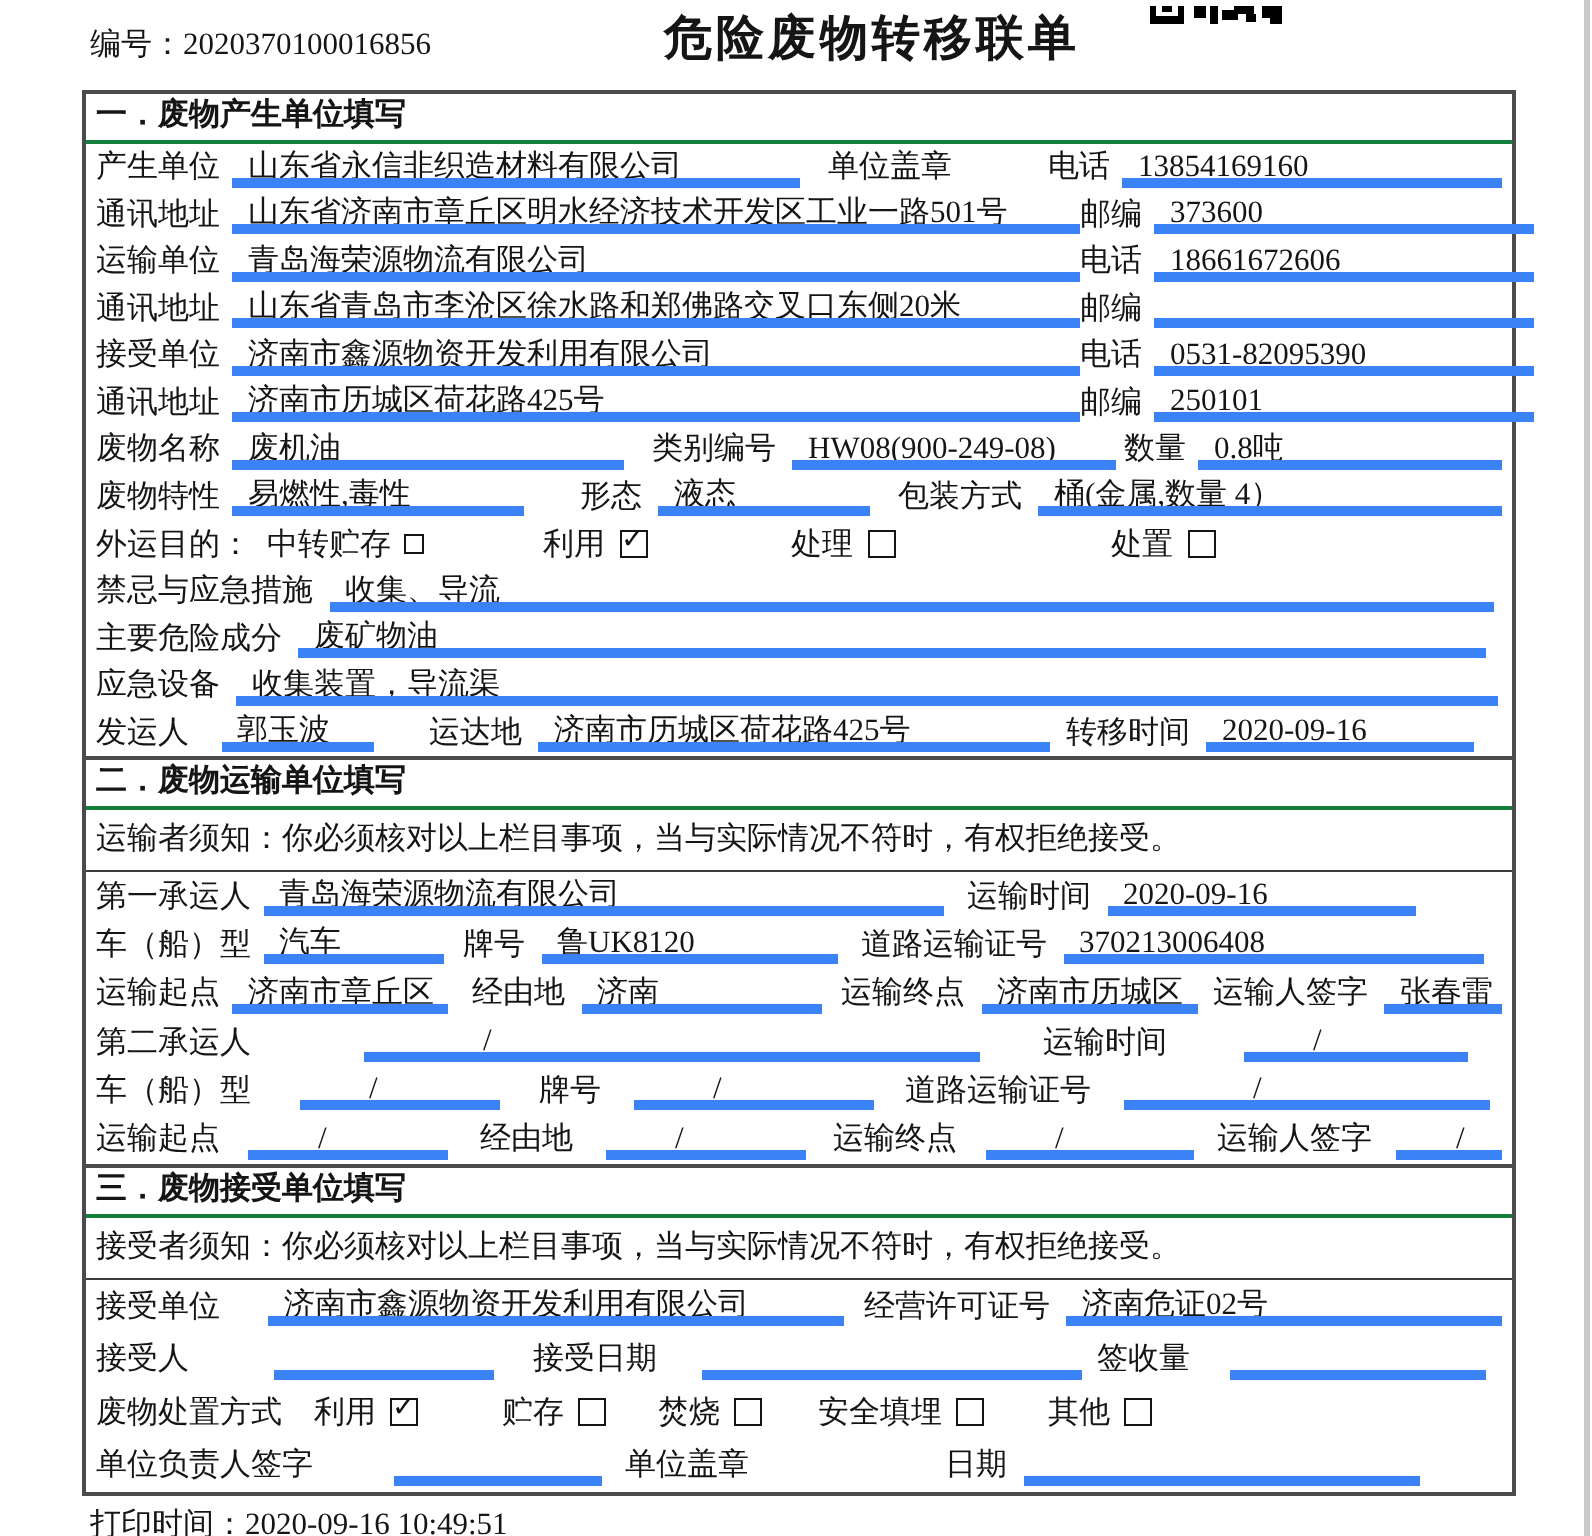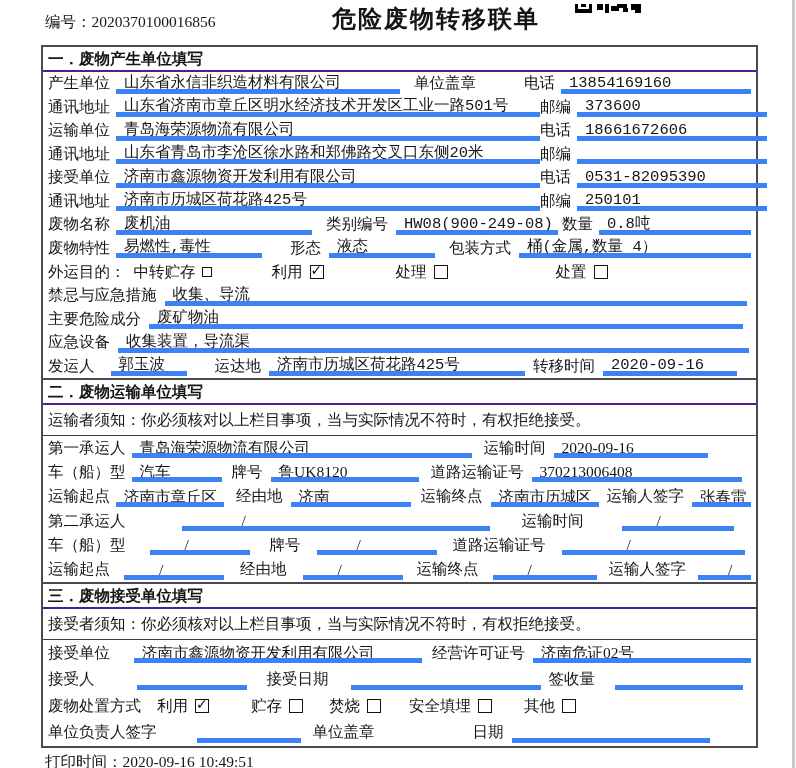--- a/index.html
+++ b/index.html
@@ -20,28 +20,28 @@
   }
   .qr{position:absolute;left:573px;top:0;}
   
   .formbox{
     position:absolute;left:41px;top:45px;width:717px;height:703px;
     box-sizing:border-box;border:2px solid #4b4b4b;background:#fff;
     display:flex;flex-direction:column;
   }
   .sec-header{
     flex:none;height:23px;line-height:23px;padding-left:5px;
-    font-family:Liberation Sans, sans-serif;
+    font-family:Liberation Mono, monospace;
     font-weight:bold;font-size:15.5px;
-    border-bottom:2px solid #4c1d95;
+    border-bottom:2px solid #15803d;
   }
   .sec-header.mid{border-top:2px solid #4b4b4b;}
   .notice{flex:none;height:30px;line-height:30px;padding-left:5px;border-bottom:1px solid #3d3d3d;white-space:nowrap;}
   .rows{display:flex;flex-direction:column;padding:0 5px;flex:none;}
-  .rows.s1{height:306px;font-family:Liberation Mono, monospace;}
+  .rows.s1{height:306px;}
   .rows.s2{height:146px;}
   .rows.s3{height:106px;}
   .row{flex:1 1 0;display:flex;align-items:center;min-width:0;}
   .lbl{white-space:nowrap;flex:none;}
   .u{
     border-bottom:5px solid #3b82f6;white-space:nowrap;flex:none;
     box-sizing:border-box;height:20px;line-height:19px;
     padding:0 4px 0 8px;margin-left:6px;overflow:hidden;
   }
   .u.fx{flex:1 1 auto;}

